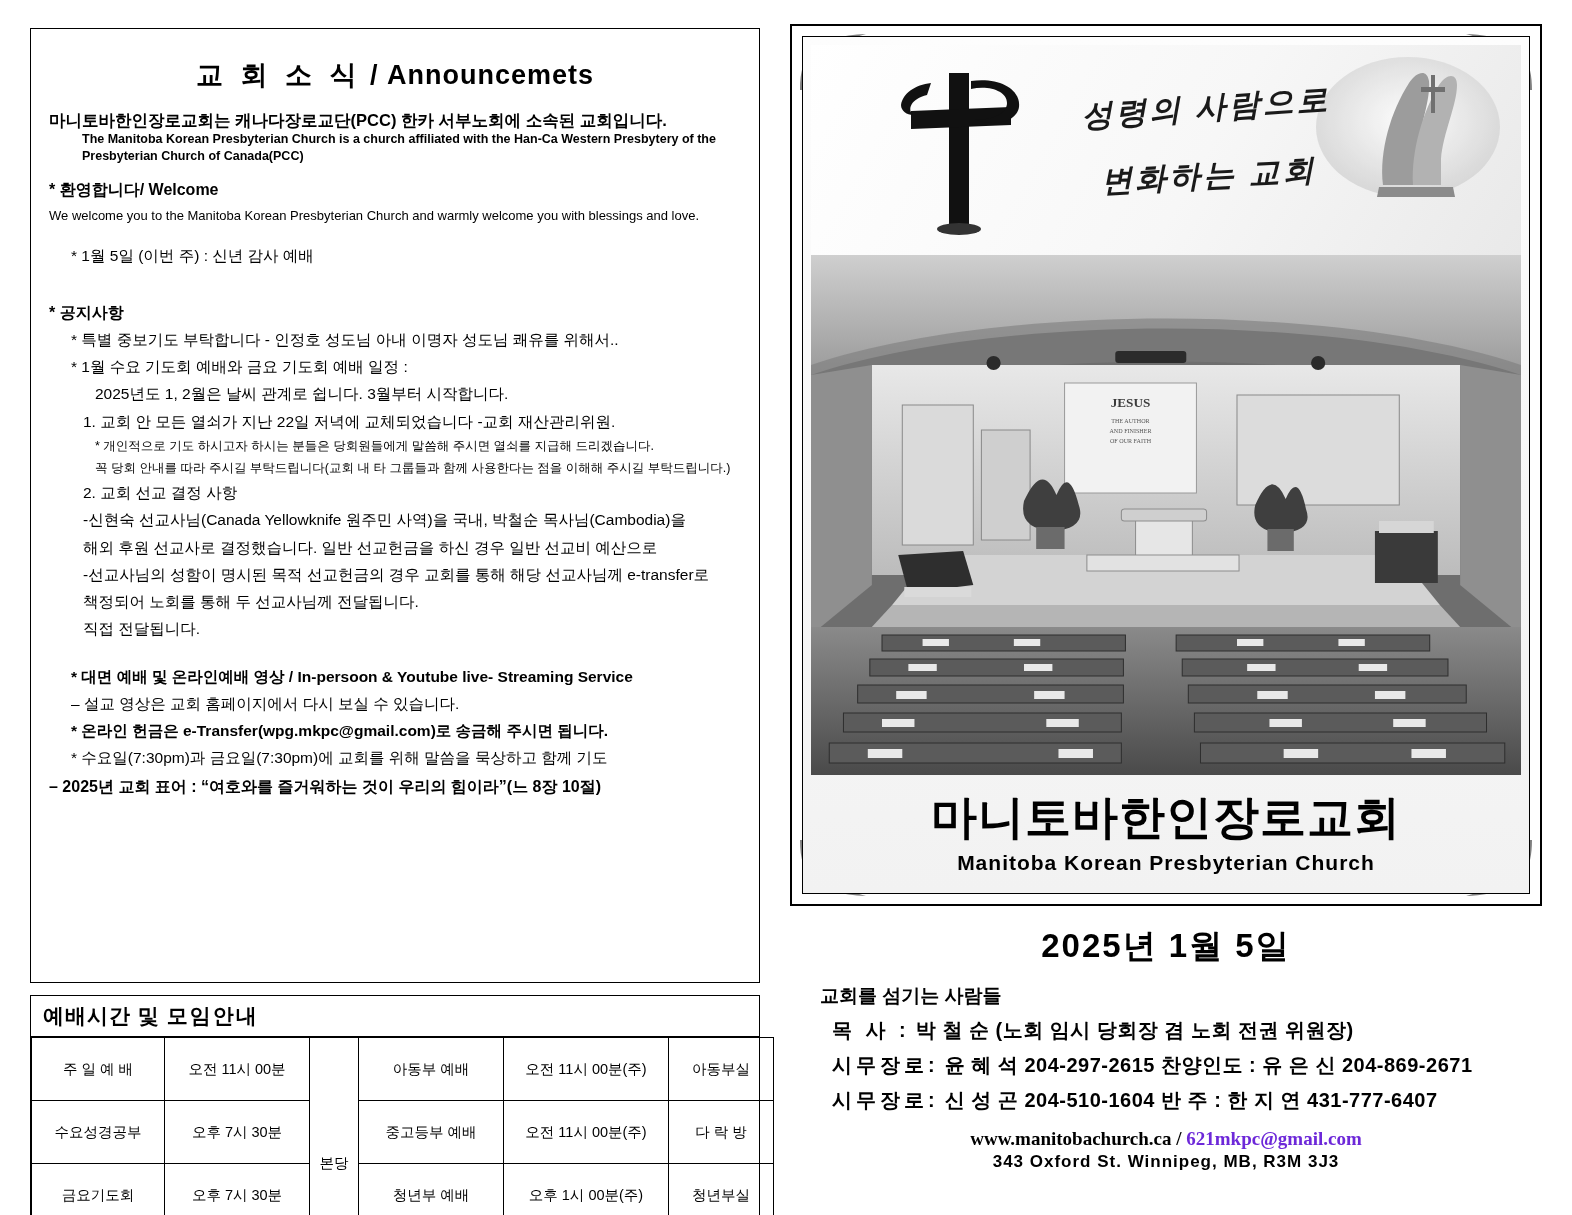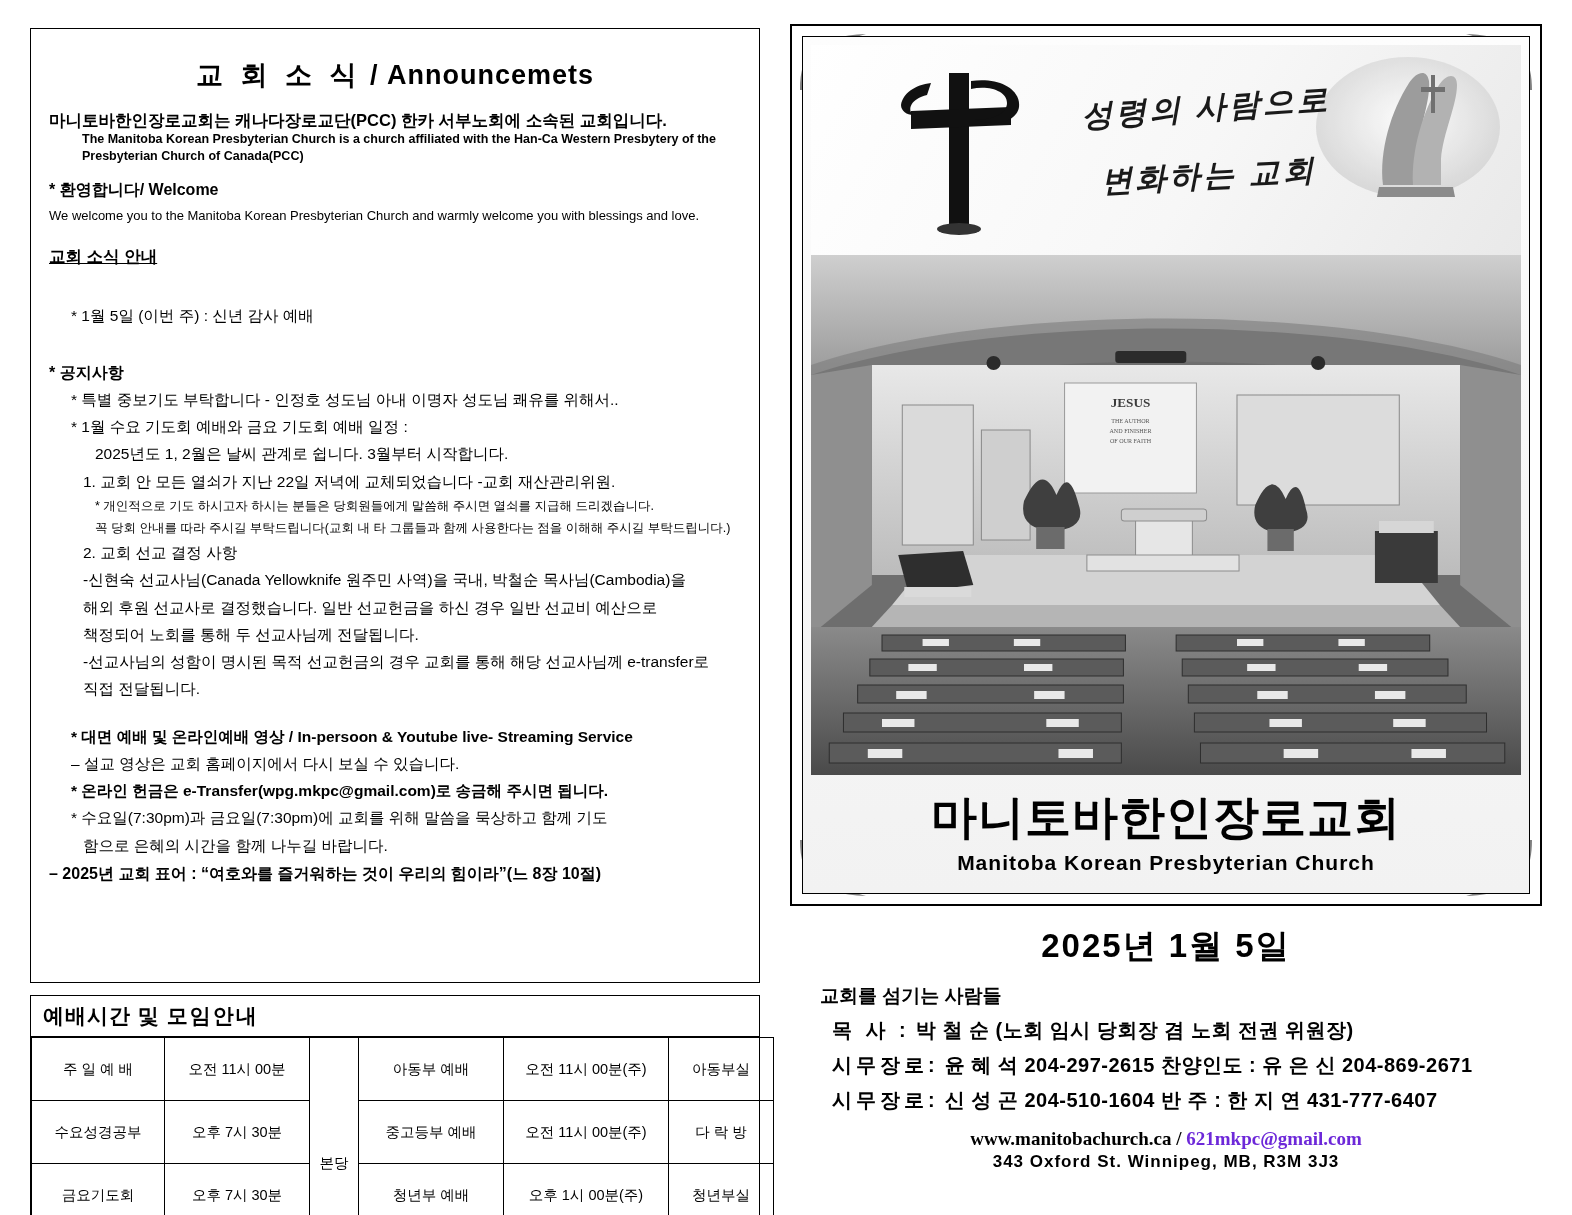--- a/index.html
+++ b/index.html
@@ -280,47 +280,45 @@
       <div class="ann-title">
         <span class="kor">교 회 소 식</span><span> / </span><span>Announcemets</span>
       </div>
 
       <div class="k-bold">마니토바한인장로교회는 캐나다장로교단(PCC) 한카 서부노회에 소속된 교회입니다.</div>
       <div class="e-bold">The Manitoba Korean Presbyterian Church is a church affiliated with the Han-Ca Western Presbytery of the Presbyterian Church of Canada(PCC)</div>
 
       <div class="sec-head">* 환영합니다/ Welcome</div>
       <div class="e-reg" style="margin-top:6px;">We welcome you to the Manitoba Korean Presbyterian Church and warmly welcome you with blessings and love.</div>
 
-      <div class="underline-head">교회 소식 안내</div>
 
       <div class="spacer-14"></div>
       <div class="li ind1">*   1월 5일 (이번 주) : 신년 감사 예배</div>
 
       <div class="spacer-20"></div>
       <div class="sec-head">*  공지사항</div>
 
       <div class="li ind1">*  특별 중보기도 부탁합니다 - 인정호 성도님 아내 이명자 성도님 쾌유를 위해서..</div>
       <div class="li ind1">*  1월 수요 기도회 예배와 금요 기도회 예배 일정 :</div>
       <div class="li ind3">2025년도 1, 2월은 날씨 관계로 쉽니다. 3월부터 시작합니다.</div>
       <div class="li ind2">1.  교회 안 모든 열쇠가 지난 22일 저녁에 교체되었습니다 -교회 재산관리위원.</div>
       <div class="li ind3 small">* 개인적으로 기도 하시고자 하시는 분들은 당회원들에게 말씀해 주시면 열쇠를 지급해 드리겠습니다.</div>
       <div class="li ind3 small">꼭 당회 안내를 따라 주시길 부탁드립니다(교회 내 타 그룹들과 함께 사용한다는 점을 이해해 주시길 부탁드립니다.)</div>
       <div class="li ind2">2.  교회 선교 결정 사항</div>
       <div class="li ind2">-신현숙 선교사님(Canada Yellowknife 원주민 사역)을 국내, 박철순 목사님(Cambodia)을</div>
       <div class="li ind2">해외 후원 선교사로 결정했습니다. 일반 선교헌금을 하신 경우 일반 선교비 예산으로</div>
+      <div class="li ind2">-선교사님의 성함이 명시된 목적 선교헌금의 경우 교회를 통해 해당 선교사님께 e-transfer로</div>
       <div class="li ind2">책정되어 노회를 통해 두 선교사님께 전달됩니다.</div>
-      <div class="li ind2">-선교사님의 성함이 명시된 목적 선교헌금의 경우 교회를 통해 해당 선교사님께 e-transfer로</div>
       <div class="li ind2">직접 전달됩니다.</div>
 
       <div class="spacer-20"></div>
       <div class="li ind1 bold">*  대면 예배 및 온라인예배 영상 / In-persoon &amp; Youtube live- Streaming Service</div>
       <div class="li ind1">–  설교 영상은 교회 홈페이지에서 다시 보실 수 있습니다.</div>
       <div class="li ind1 bold">*  온라인 헌금은 e-Transfer(wpg.mkpc@gmail.com)로 송금해 주시면 됩니다.</div>
       <div class="li ind1">*  수요일(7:30pm)과 금요일(7:30pm)에  교회를 위해 말씀을 묵상하고 함께 기도</div>
-      <div class="li ind2">함으로 은혜의 시간을 함께 나누길 바랍니다.</div>
 
       <div class="motto">–  2025년 교회 표어 :  “여호와를 즐거워하는 것이 우리의 힘이라”(느 8장 10절)</div>
     </div>
 
     <div class="sched-box">
       <div class="sched-title">
         <span>예배시간 및</span>
         <span class="bullet">모임안내</span>
       </div>
       <table class="sched">

